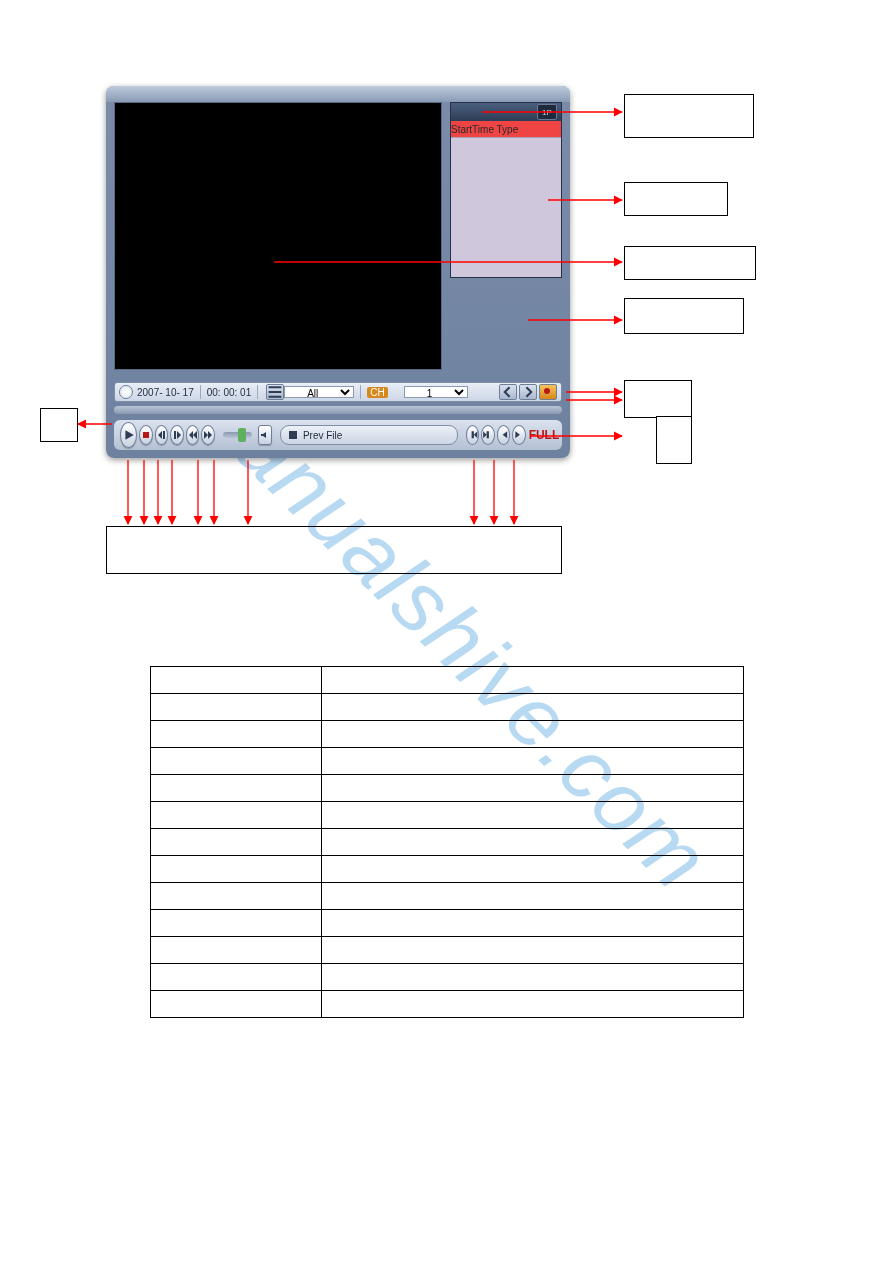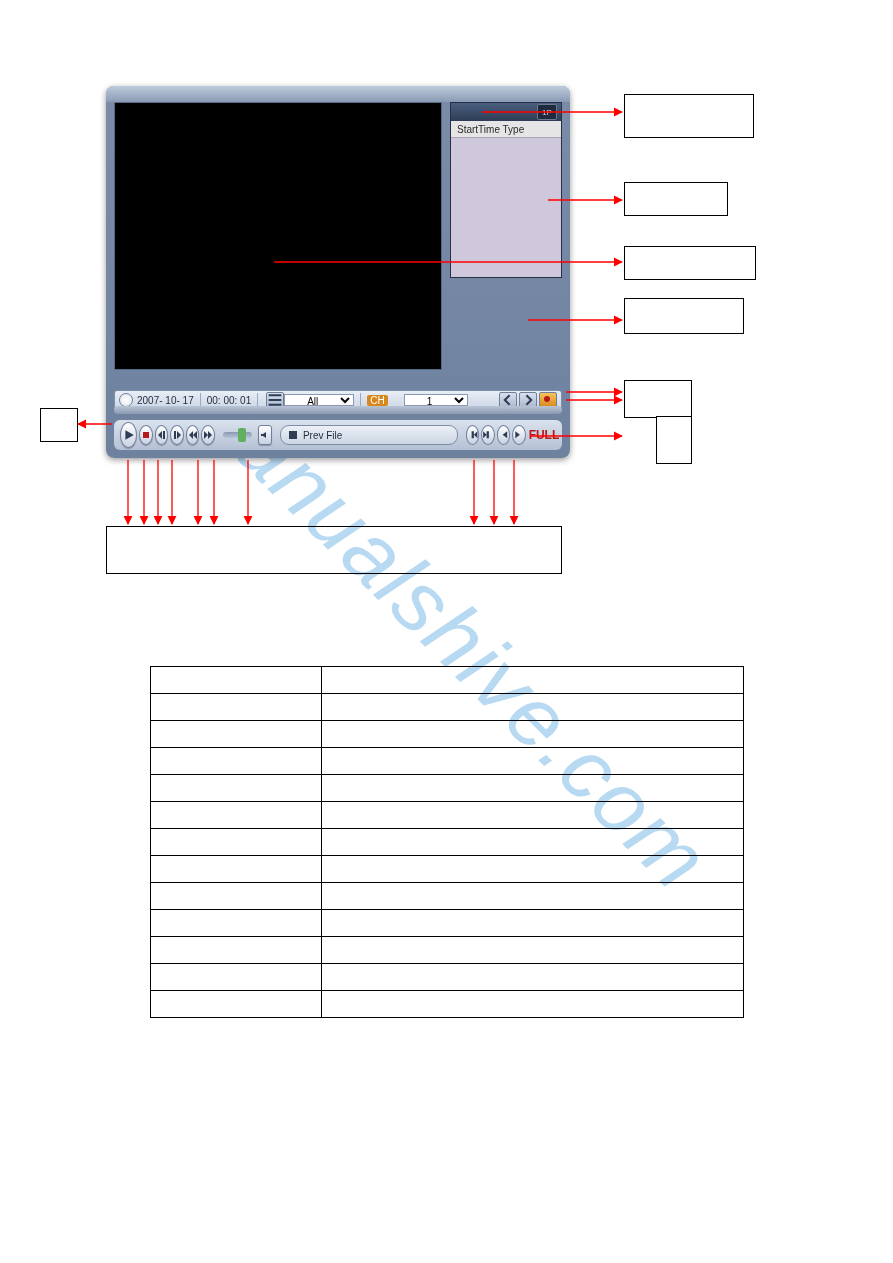--- a/index.html
+++ b/index.html
@@ -23,27 +23,27 @@
   }
   .titlebar{height:16px;border-top-left-radius:8px;border-top-right-radius:8px;
     background:linear-gradient(#bfcbdd,#8a9bb5);}
   .body{position:absolute;left:8px;right:8px;top:16px;bottom:78px;}
   .video{position:absolute;left:0;top:0;width:326px;height:266px;background:#000;border:1px solid #566b89;}
   .side{position:absolute;right:0;top:0;width:112px;height:266px;}
   .side-top{height:174px;background:#cfc8dc;border:1px solid #252f45;position:relative;}
   .side-top-toolbar{height:18px;background:linear-gradient(#4a5f7f,#2e3d55);display:flex;align-items:center;justify-content:flex-end;padding:0 4px;}
   .tb-btn{width:18px;height:14px;background:#1f2a3c;border:1px solid #6a7a94;border-radius:2px;
     display:inline-flex;align-items:center;justify-content:center;color:#cfd7e4;font-size:8px;}
-  .side-top-head{height:16px;background:#e5e5e5;border-bottom:1px solid #a9a3b5;
-    font-size:10px;color:#2a2a2a;display:flex;align-items:center;padding-left:6px;}
+  .side-top-head{height:16px;background:#ef4444;border-bottom:1px solid #a9a3b5;
+    font-size:10px;color:#2a2a2a;display:flex;align-items:center;}
   .side-info{position:absolute;left:0;right:0;top:178px;height:88px;background:#1e2a3e;border:1px solid #506481;
     color:#e8edf4;font-size:10px;padding:6px 6px;box-sizing:border-box;}
   .side-info div{margin-bottom:10px;}
 
-  .infobar{position:absolute;left:8px;right:8px;bottom:48px;height:18px;
+  .infobar{position:absolute;left:8px;right:8px;bottom:56px;height:18px;
     background:linear-gradient(#e9eef6,#ccd6e6);border:1px solid #7e8ea6;border-radius:3px;
     display:flex;align-items:center;font-size:10px;color:#1f2a3c;}
   .ib-seg{display:flex;align-items:center;height:100%;padding:0 4px;}
   .ib-sep{width:1px;height:14px;background:#9aa8c0;margin:0 2px;}
   .ib-clock{width:12px;height:12px;border-radius:50%;border:1px solid #6f7f99;
     background:radial-gradient(#fff,#dfe6f0);margin-right:4px;}
   .ib-sel{background:#fff;border:1px solid #8a98b0;height:12px;font-size:10px;padding:0 18px;}
   .ib-mini{width:16px;height:14px;border:1px solid #6f7f99;border-radius:2px;
     background:linear-gradient(#d9e1ee,#aab8cd);margin-left:2px;display:inline-flex;align-items:center;justify-content:center;}
   .ib-rec{width:16px;height:14px;border:1px solid #6f7f99;border-radius:2px;

